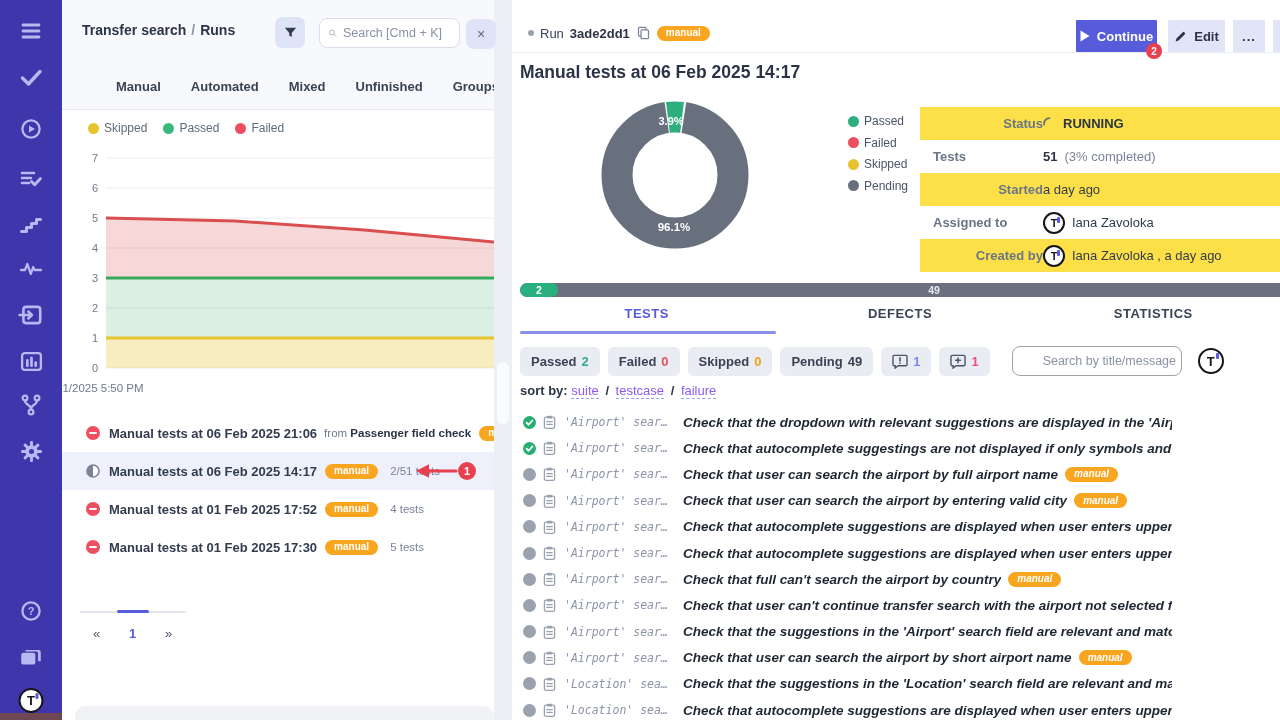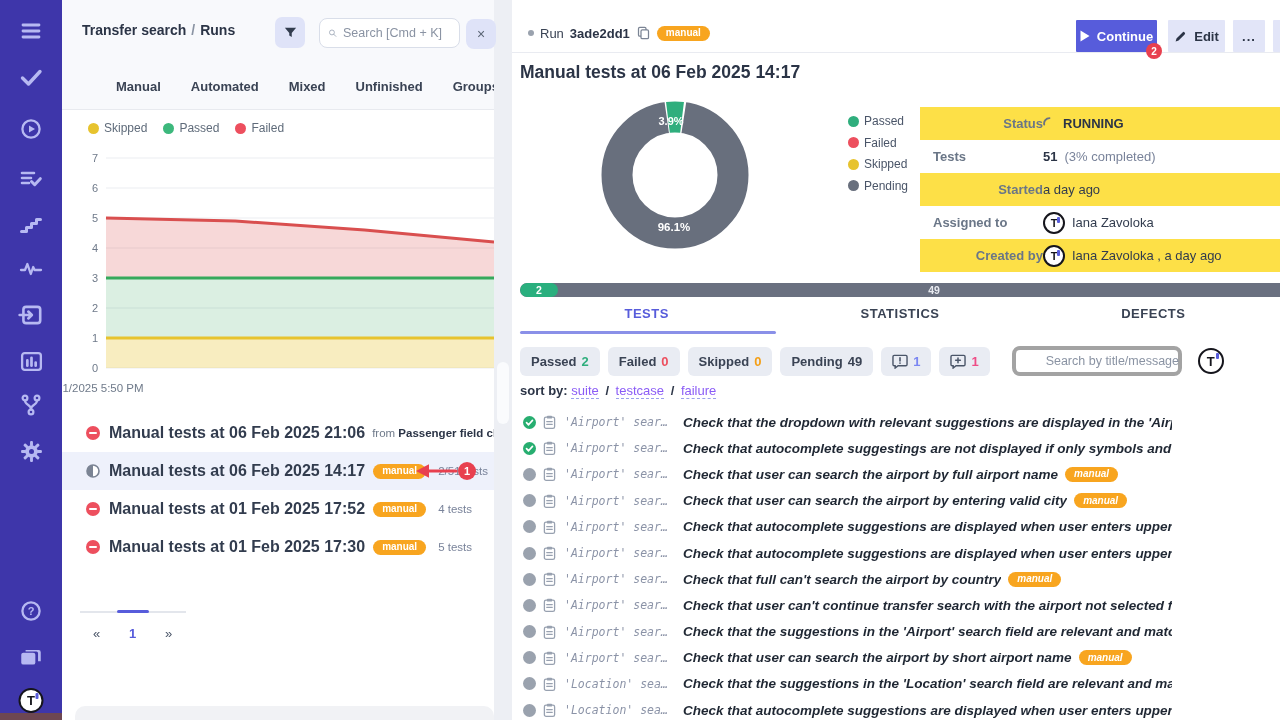--- a/index.html
+++ b/index.html
@@ -40,21 +40,21 @@
   #area-wrap { position:absolute; left:0; top:142px; width:432px; height:240px; }
   #x-label-wrap { position:absolute; left:0; top:382px; width:180px; height:16px; overflow:hidden; }
   #x-label { font-size:11.5px; color:#6f7a8a; margin-left:-6px; white-space:nowrap; }
 
   #runs-list { position:absolute; left:0; top:414px; width:432px; }
   .run-row { position:relative; height:38px; display:flex; align-items:center; padding-left:24px; cursor:pointer; }
   .run-row.hl { background:#eef1fb; }
   .run-ico { width:14px; height:14px; border-radius:50%; position:relative; flex:0 0 auto; }
   .run-ico.failed { background:#ed4f5e; }
   .run-ico.failed::after { content:""; position:absolute; left:3px; right:3px; top:5.6px; height:2.6px; border-radius:2px; background:#fff; }
-  .run-title { font-size:16px; font-weight:bold; color:#323c4e; margin-left:9px; white-space:nowrap; }
+  .run-title { font-size:13px; font-weight:bold; color:#323c4e; margin-left:9px; white-space:nowrap; }
   .run-from { font-size:11.5px; color:#6f7a8a; margin-left:7px; white-space:nowrap; }
   .run-from b { color:#2b3446; }
   .badge { display:inline-block; background:#f8a51f; color:#fff; font-size:10px; font-weight:bold;
     border-radius:9px; padding:2.5px 9px; line-height:1; white-space:nowrap; }
   .run-row .badge { margin-left:8px; }
   .run-meta { font-size:11.5px; color:#79839a; margin-left:12px; white-space:nowrap; }
   .run-annot { position:absolute; left:352px; top:9px; }
 
   #lp-pagination { position:absolute; left:0; top:608px; width:432px; }
   #pg-track { position:absolute; left:18px; top:3px; width:106px; height:2px; background:#e3e6ec; }
@@ -106,21 +106,21 @@
     font-size:10.5px; font-weight:bold; display:flex; align-items:center; justify-content:center; }
 
   #rp-tabs { position:absolute; left:8px; top:306px; width:760px; height:26px; display:flex; }
   .rp-tab { width:256px; text-align:center; font-size:13px; font-weight:bold; color:#3a4354; letter-spacing:0.5px; cursor:pointer; }
   .rp-tab.active { color:#575cdb; }
   #rp-tab-underline { position:absolute; left:8px; top:331px; width:256px; height:3px; background:#8a90e8; border-radius:2px; }
 
   #filter-row { position:absolute; left:8px; top:346px; width:760px; height:30px; display:flex; align-items:center; }
   .f-btn { height:29px; background:#e9ecf3; border-radius:6px; display:flex; align-items:center;
     padding:0 11px; margin-right:8px; font-size:13px; color:#3a4354; font-weight:bold; gap:5px; cursor:pointer; }
-  #f-search { width:170px; height:30px; border:4px solid #a3a3a3; border-radius:8px; display:flex;
+  #f-search { width:170px; height:30px; border:1px solid #a3a3a3; border-radius:8px; display:flex;
     align-items:center; padding:0 24px; margin-left:14px; background:#fff; }
   #f-search input { border:none; outline:none; width:135px; font-size:12.5px; color:#3a4354; background:transparent; font-family:"Liberation Sans",sans-serif; }
   #f-search input::placeholder { color:#8a93a3; }
   #f-avatar { width:26px; height:26px; margin-left:16px; font-size:13px; cursor:pointer; }
 
   #sort-row { position:absolute; left:8px; top:383px; font-size:13px; color:#2b3446; font-weight:bold; }
   .sort-link { color:#8b5cf6; font-weight:normal; border-bottom:1px dashed #9aa0ee; cursor:pointer; }
   .sort-sep { color:#2b3446; padding:0 3px; }
 
   #tests-list { position:absolute; left:8px; top:409px; width:760px; height:311px; overflow:hidden; }
@@ -457,22 +457,22 @@
       </div>
     </div>
 
   <div id="progress">
     <div id="progress-done">2</div>
     <div id="progress-pending">49</div>
   </div>
 
   <div id="rp-tabs">
       <div class="rp-tab active">TESTS</div>
+      <div class="rp-tab">DEFECTS</div>
       <div class="rp-tab">STATISTICS</div>
-      <div class="rp-tab">DEFECTS</div>
     </div>
   <div id="rp-tab-underline"></div>
 
   <div id="filter-row">
     <div id="f-buttons" style="display:flex;align-items:center">
         <div class="f-btn">
           <span>Passed</span>
           <span style="color: rgb(47, 174, 125);">2</span>
         </div>
         <div class="f-btn">

